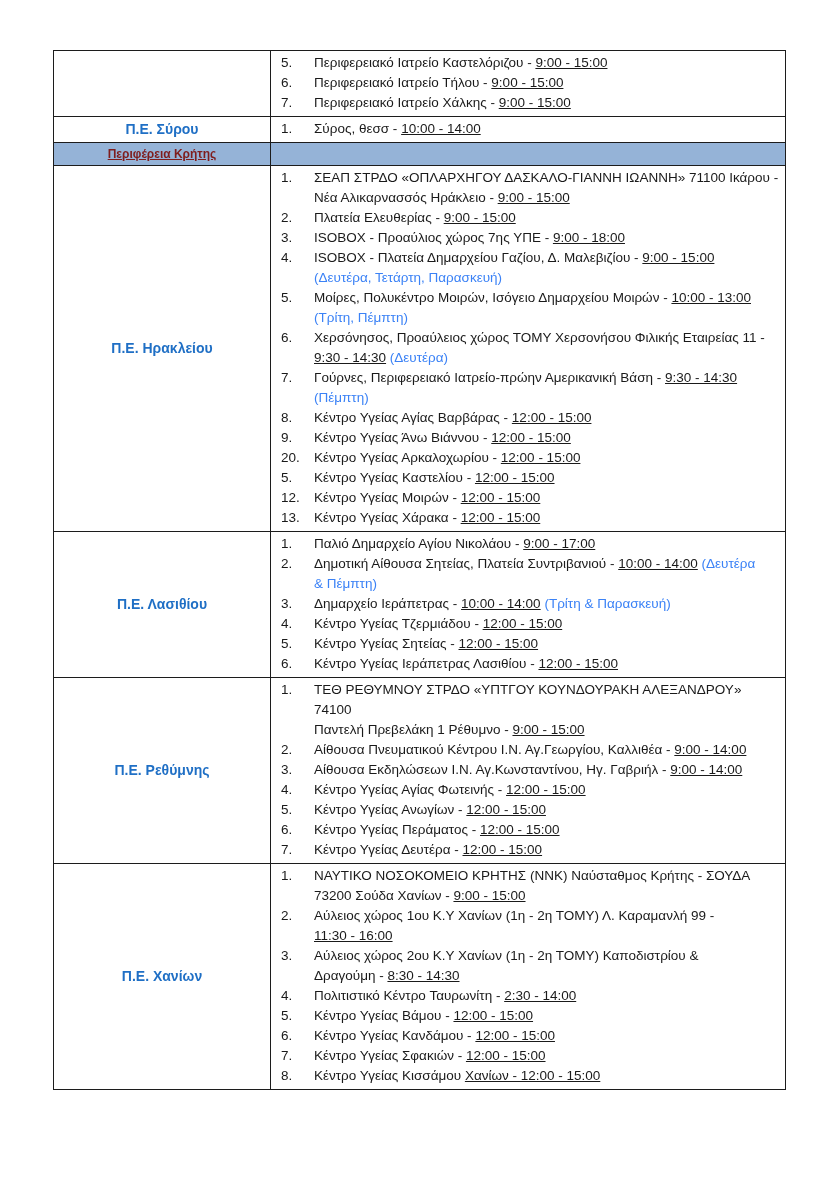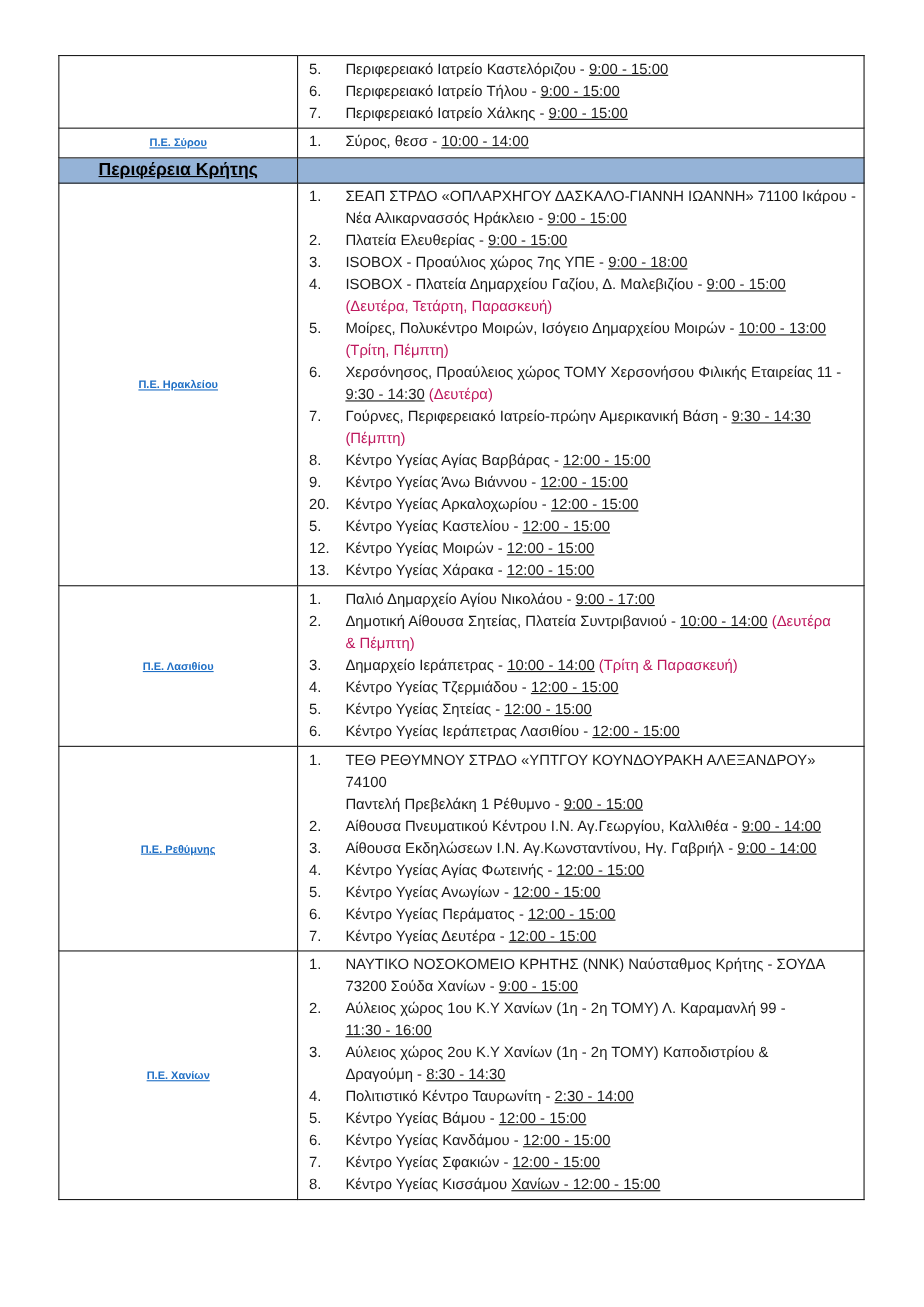--- a/index.html
+++ b/index.html
@@ -17,33 +17,33 @@
   table.schedule, table.schedule td{
     border:1.8px solid #1c1c1c;
   }
   td.label-cell{
     width:217px;text-align:center;vertical-align:middle;padding:2px 4px;
   }
   td.entries-cell{
     vertical-align:top;padding:2px 4px 3px 10px;
   }
   .region-link{
-    color:#1f6fc5;font-weight:700;text-decoration:underline;font-size:10px;margin-top:35px;
+    color:#1f6fc5;font-weight:700;font-size:14px;margin-top:35px;
   }
   tr.section-row td{
     background:#95b3d7;padding:1px 4px;
   }
   .section-label{
-    color:#000000;font-weight:700;text-decoration:underline;font-size:16px;
+    color:#7f1d1d;font-weight:700;text-decoration:underline;font-size:12px;
   }
   ol.entry-list{margin:0;padding:0;list-style:none;}
   ol.entry-list li{position:relative;padding-left:33px;}
   .num{position:absolute;left:0;top:0;}
   .seg-u{text-decoration:underline;text-align:center;}
-  .seg-r{color:#be185d;}
+  .seg-r{color:#3b82f6;}
 </style>
 </head>
 <body>
 
 <div class="page">
   <table class="schedule">
     <colgroup>
       <col style="width:217px">
       <col>
     </colgroup>

